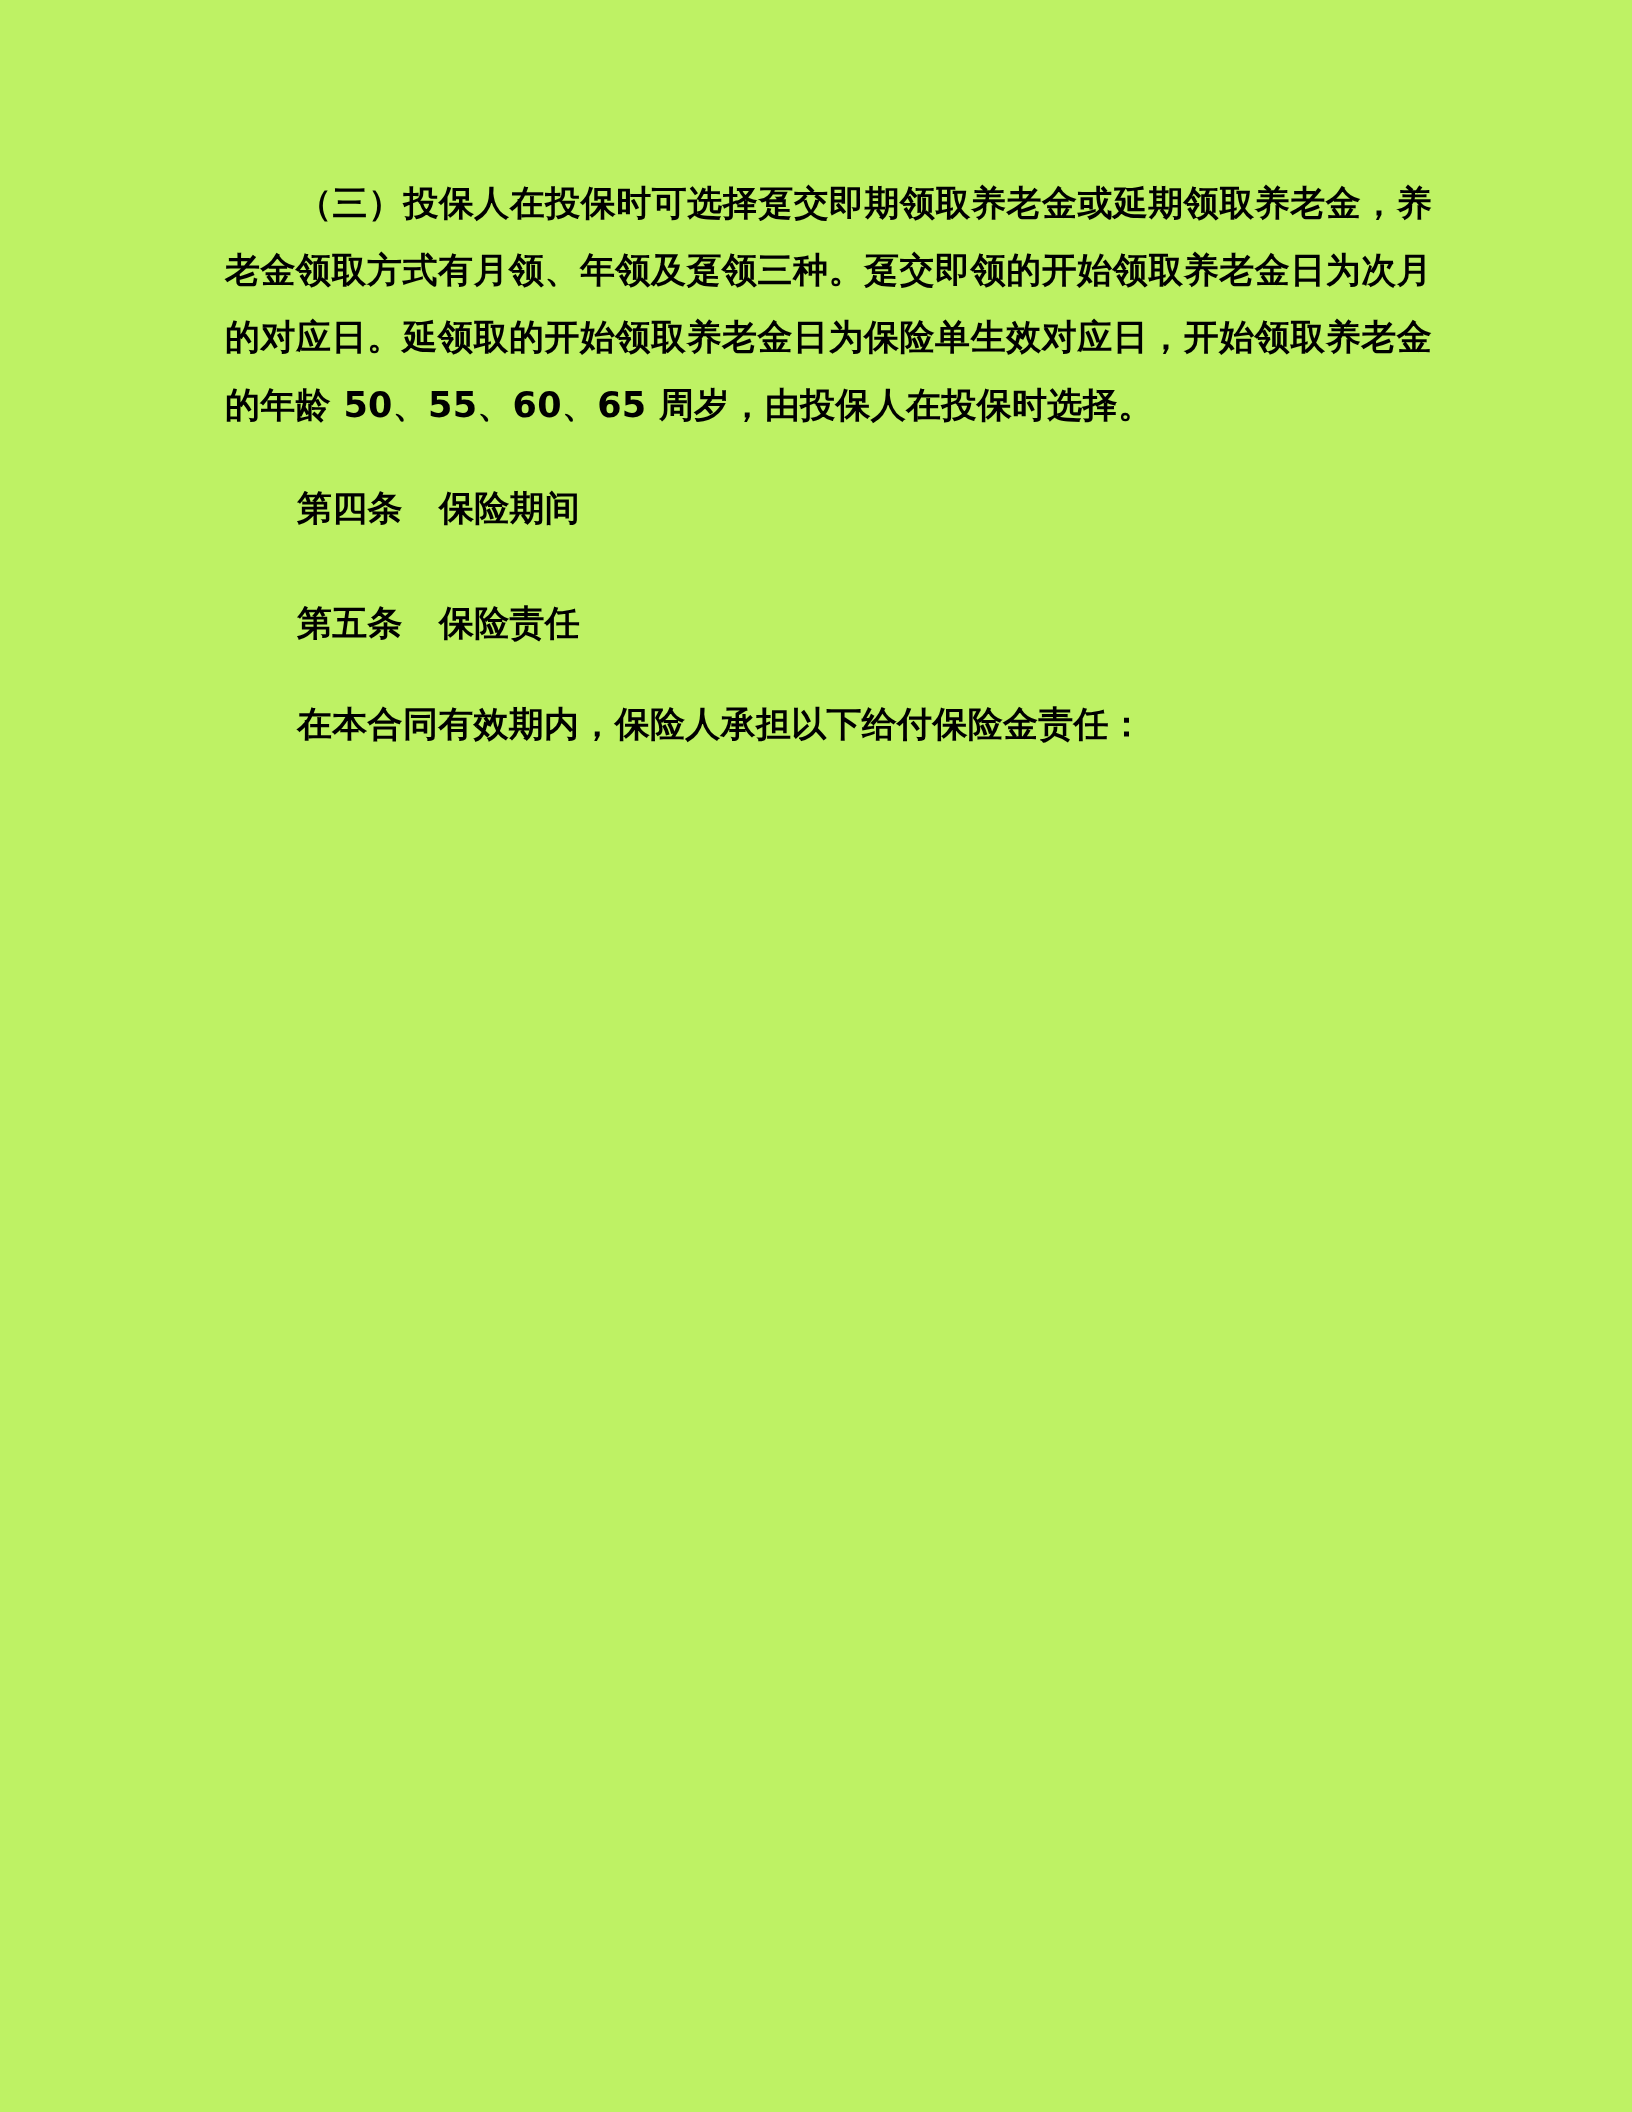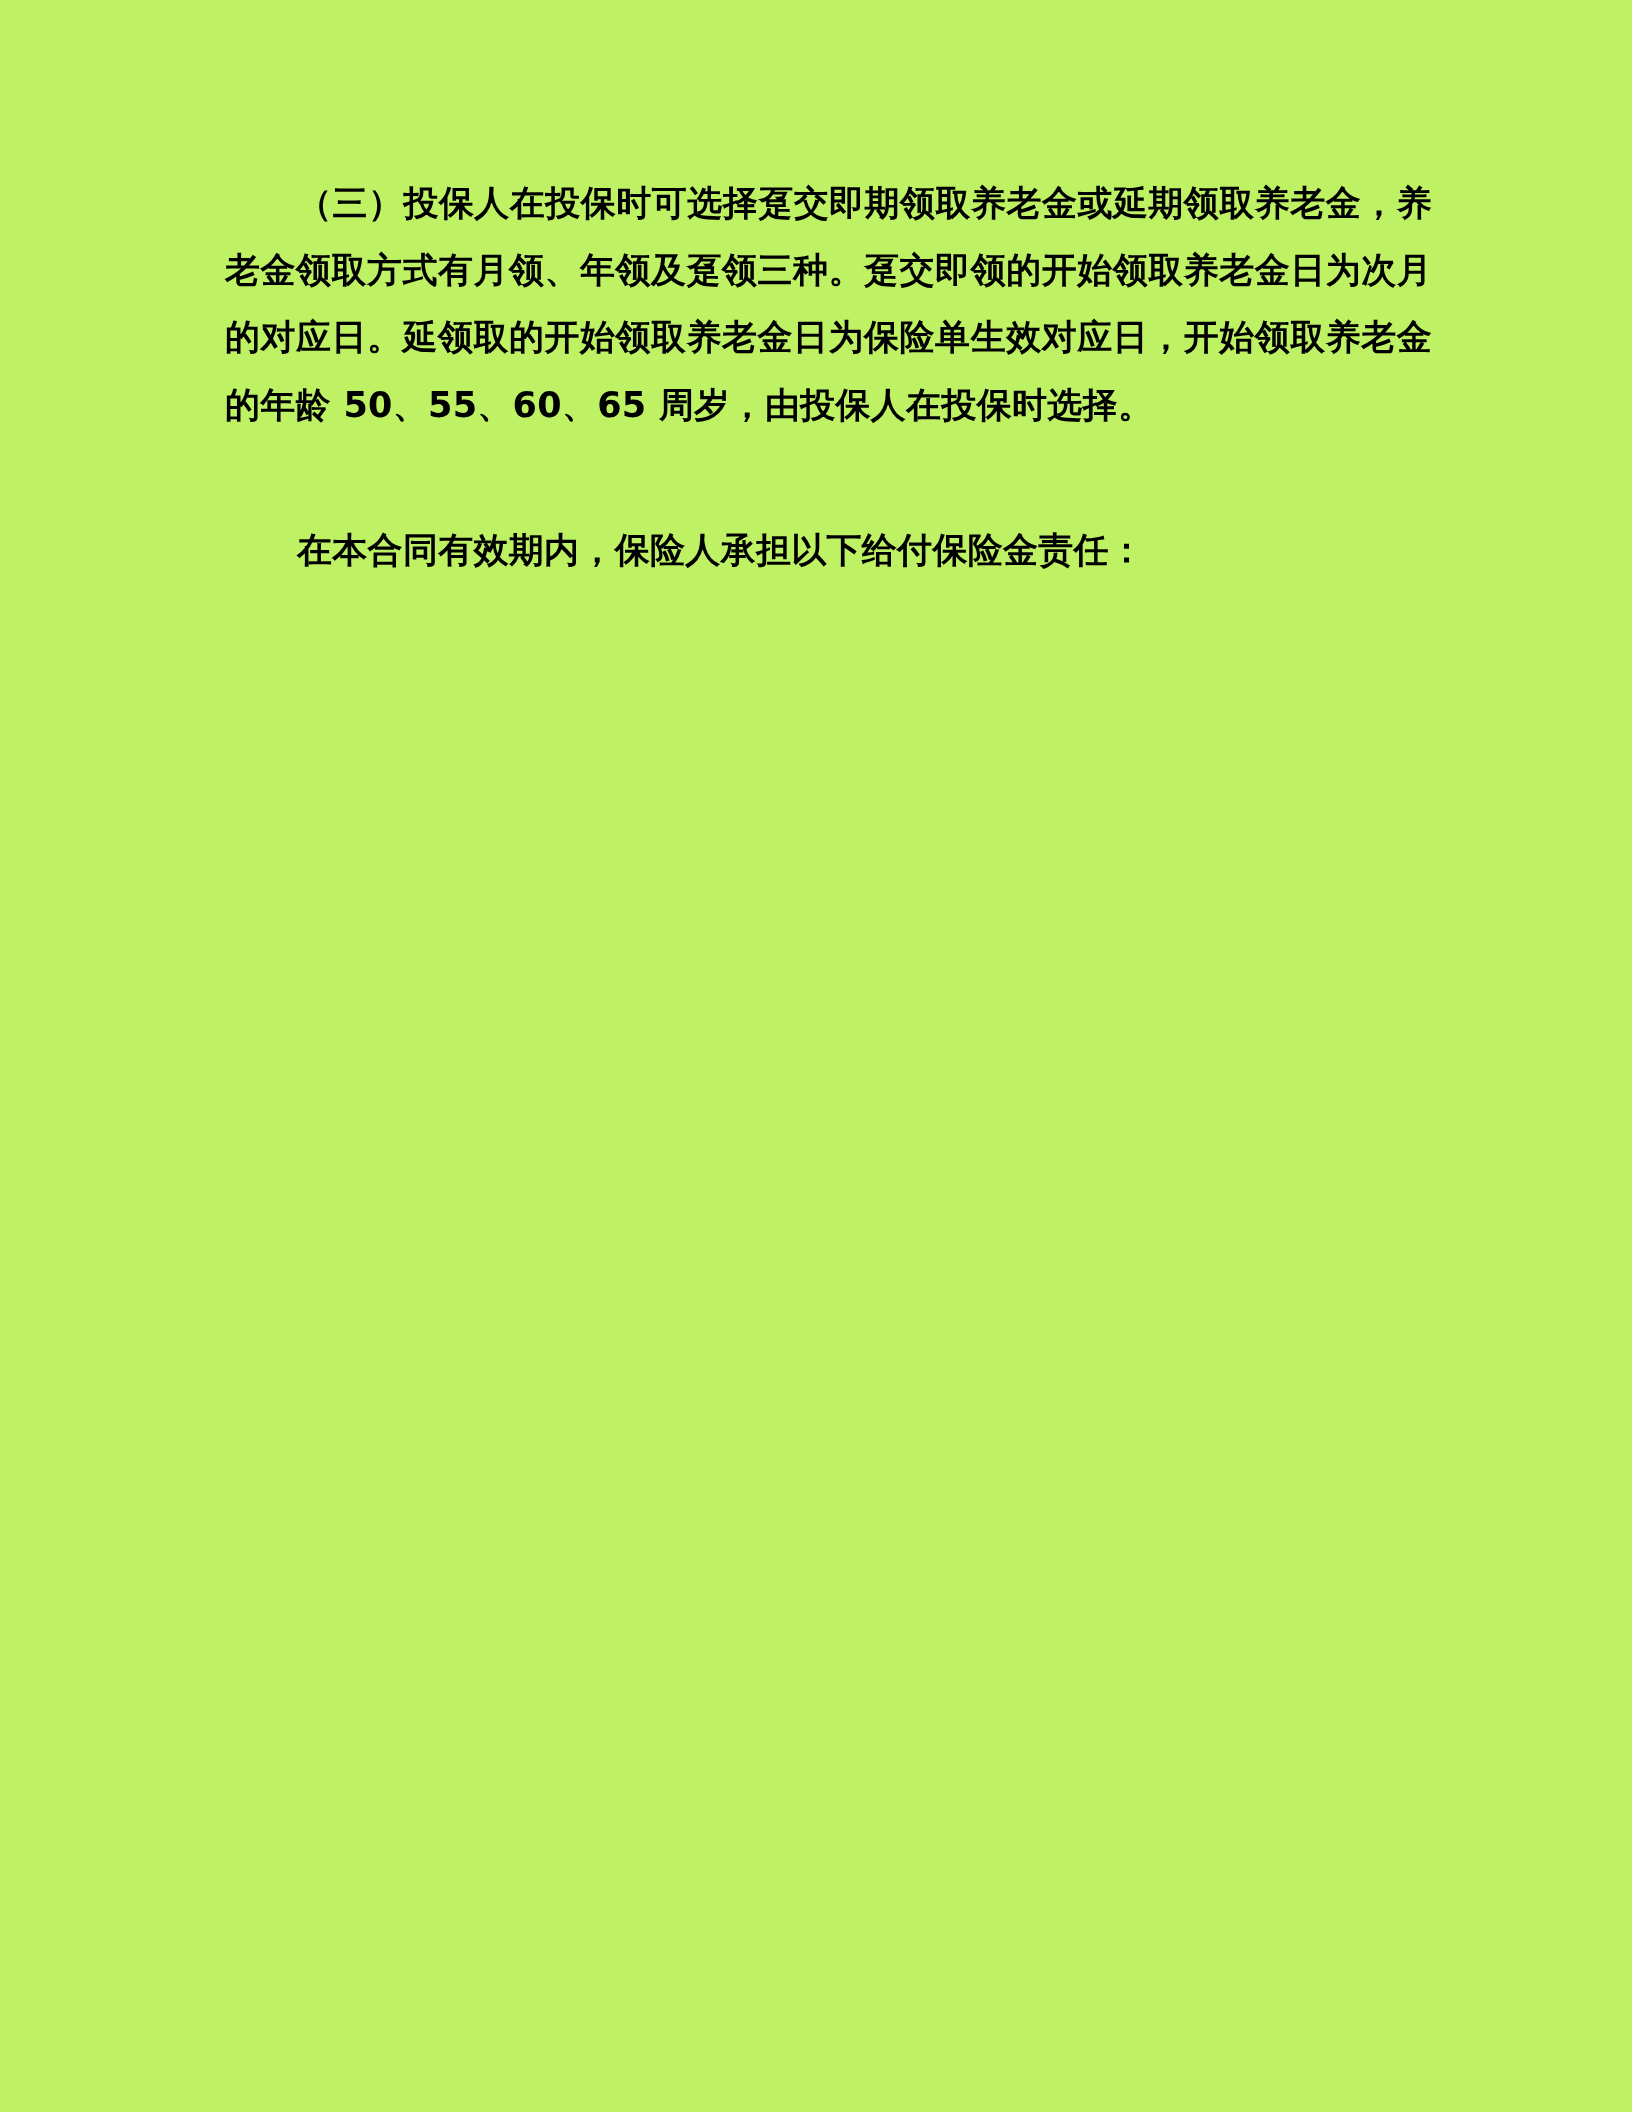--- a/index.html
+++ b/index.html
@@ -53,26 +53,28 @@
 </head>
 <body>
 
 <div class="page">
   <div class="content">
 
     <p class="para indent">（三）投保人在投保时可选择趸交即期领取养老金或延期领取养老金，养老金领取方式有月领、年领及趸领三种。趸交即领的开始领取养老金日为次月的对应日。延领取的开始领取养老金日为保险单生效对应日，开始领取养老金的年龄 50、55、60、65 周岁，由投保人在投保时选择。</p>
 
     <div class="spacer-sm"></div>
 
+    <p class="heading"><span>第四条</span><span class="gap"></span><span>保险期间</span></p>
 
     <div class="spacer-sm"></div>
 
 
     <div class="spacer-sm"></div>
 
+    <p class="heading"><span>第五条</span><span class="gap"></span><span>保险责任</span></p>
 
     <div class="spacer-sm"></div>
 
     <p class="para indent">在本合同有效期内，保险人承担以下给付保险金责任：</p>
 
     <div class="spacer-sm"></div>
 
 
     <div class="spacer-sm"></div>
 

